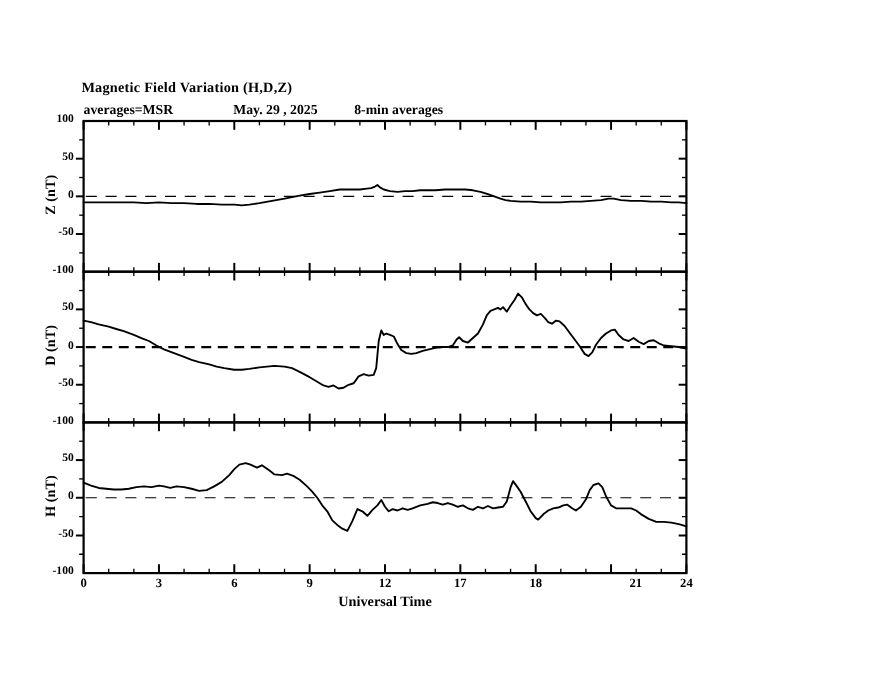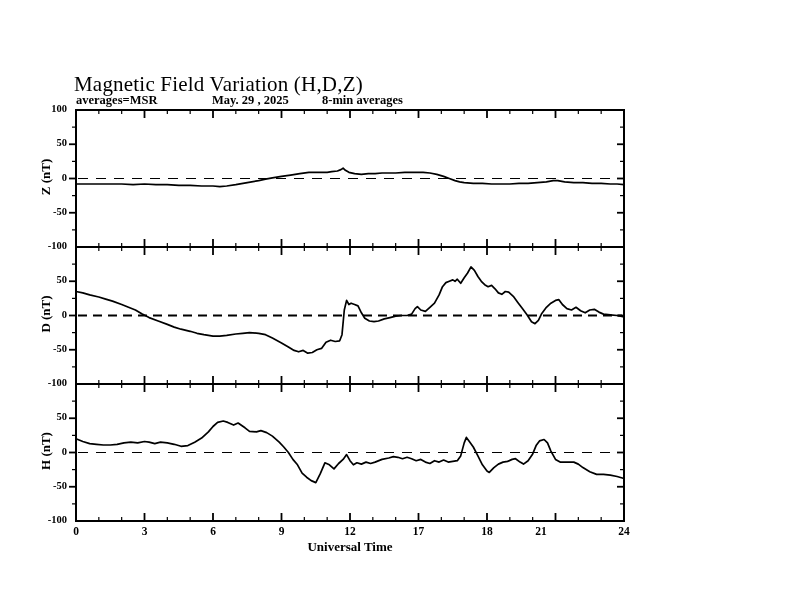--- a/index.html
+++ b/index.html
@@ -1,20 +1,20 @@
 <!DOCTYPE html>
 <html><head>
 <meta charset="utf-8">
 <style>
   html,body{margin:0;padding:0;background:#ffffff;}
   #stage{position:relative;width:792px;height:612px;background:#ffffff;overflow:hidden;
          font-family:"Liberation Serif","DejaVu Serif",serif;color:#000;}
   #plot-svg{position:absolute;left:0;top:0;}
   .abs{position:absolute;white-space:nowrap;}
-  .title{font-size:21px;font-weight:normal;letter-spacing:0.2px;text-align:right;}
+  .title{font-size:13px;font-weight:bold;letter-spacing:0.2px;text-align:right;}
   .subline{font-size:12.5px;font-weight:bold;}
   .ylab{font-size:13px;font-weight:bold;width:90px;text-align:center;
         transform:rotate(-90deg);transform-origin:center center;}
   .xaxis-title{font-size:13px;font-weight:bold;width:548px;text-align:center;}
   .ytick{position:absolute;font-size:10.5px;font-weight:bold;width:42px;text-align:right;}
   .xtick{position:absolute;font-size:11.5px;font-weight:bold;width:34px;text-align:center;}
 </style>
 </head>
 <body>
 
@@ -249,16 +249,16 @@
       <div class="ytick" style="right:725px;top:445.5px;">0</div>
       <div class="ytick" style="right:725px;top:479.75px;">-50</div>
       <div class="ytick" style="right:725px;top:514px;">-100</div>
       <div class="xtick" style="left:59px;top:525px;">0</div>
       <div class="xtick" style="left:127.5px;top:525px;">3</div>
       <div class="xtick" style="left:196px;top:525px;">6</div>
       <div class="xtick" style="left:264.5px;top:525px;">9</div>
       <div class="xtick" style="left:333px;top:525px;">12</div>
       <div class="xtick" style="left:401.5px;top:525px;">17</div>
       <div class="xtick" style="left:470px;top:525px;">18</div>
-      <div class="xtick" style="left:524px;top:525px;">21</div>
+      <div class="xtick" style="left:561px;top:525px;">21</div>
       <div class="xtick" style="left:607px;top:525px;font-family:Liberation Serif, serif;">24</div>
     </div>
 </div>
 
 </body></html>

